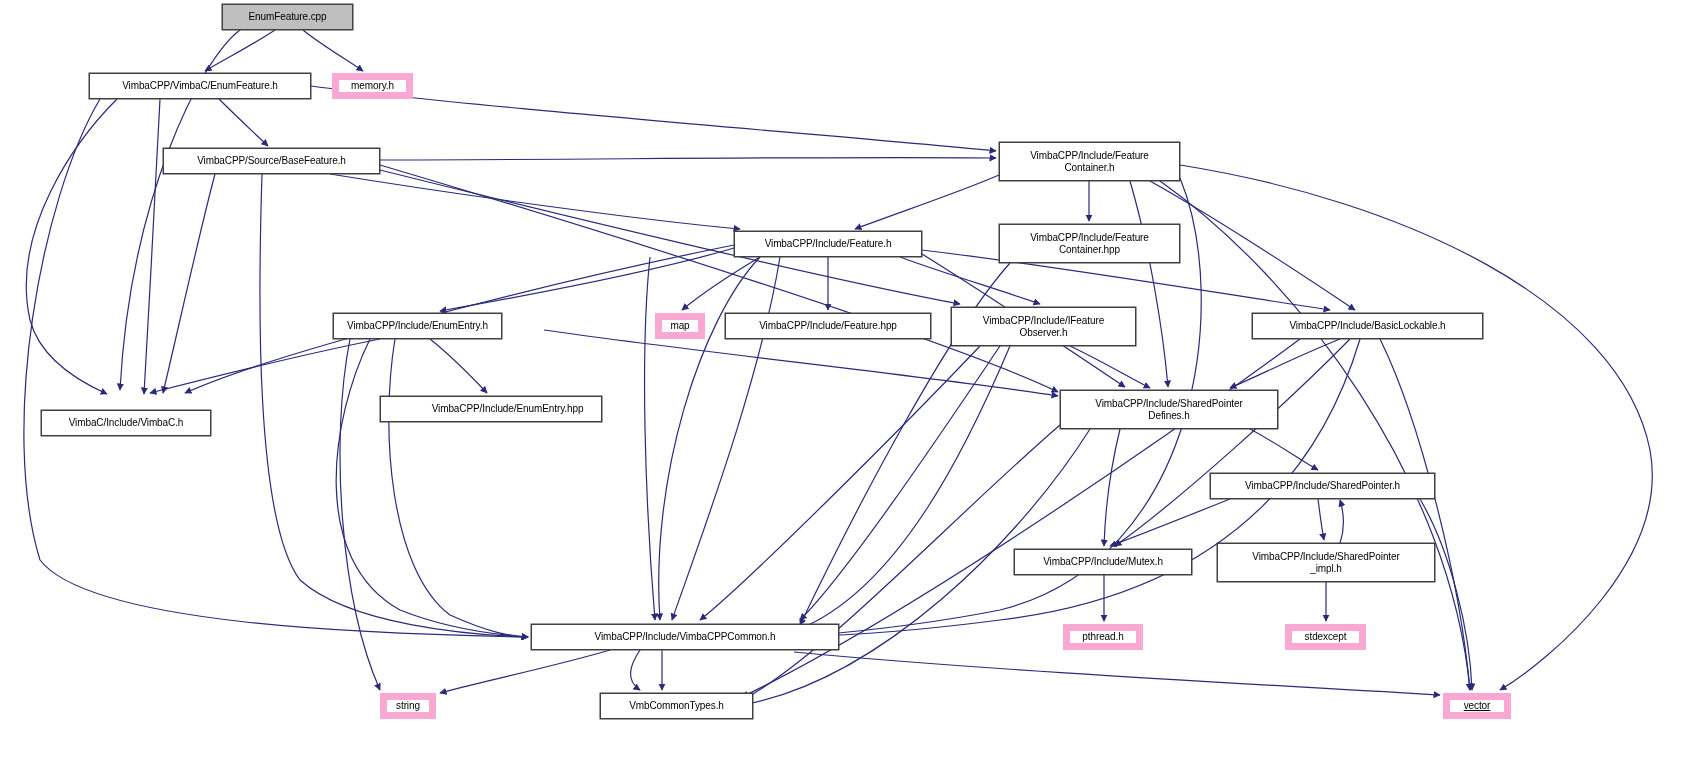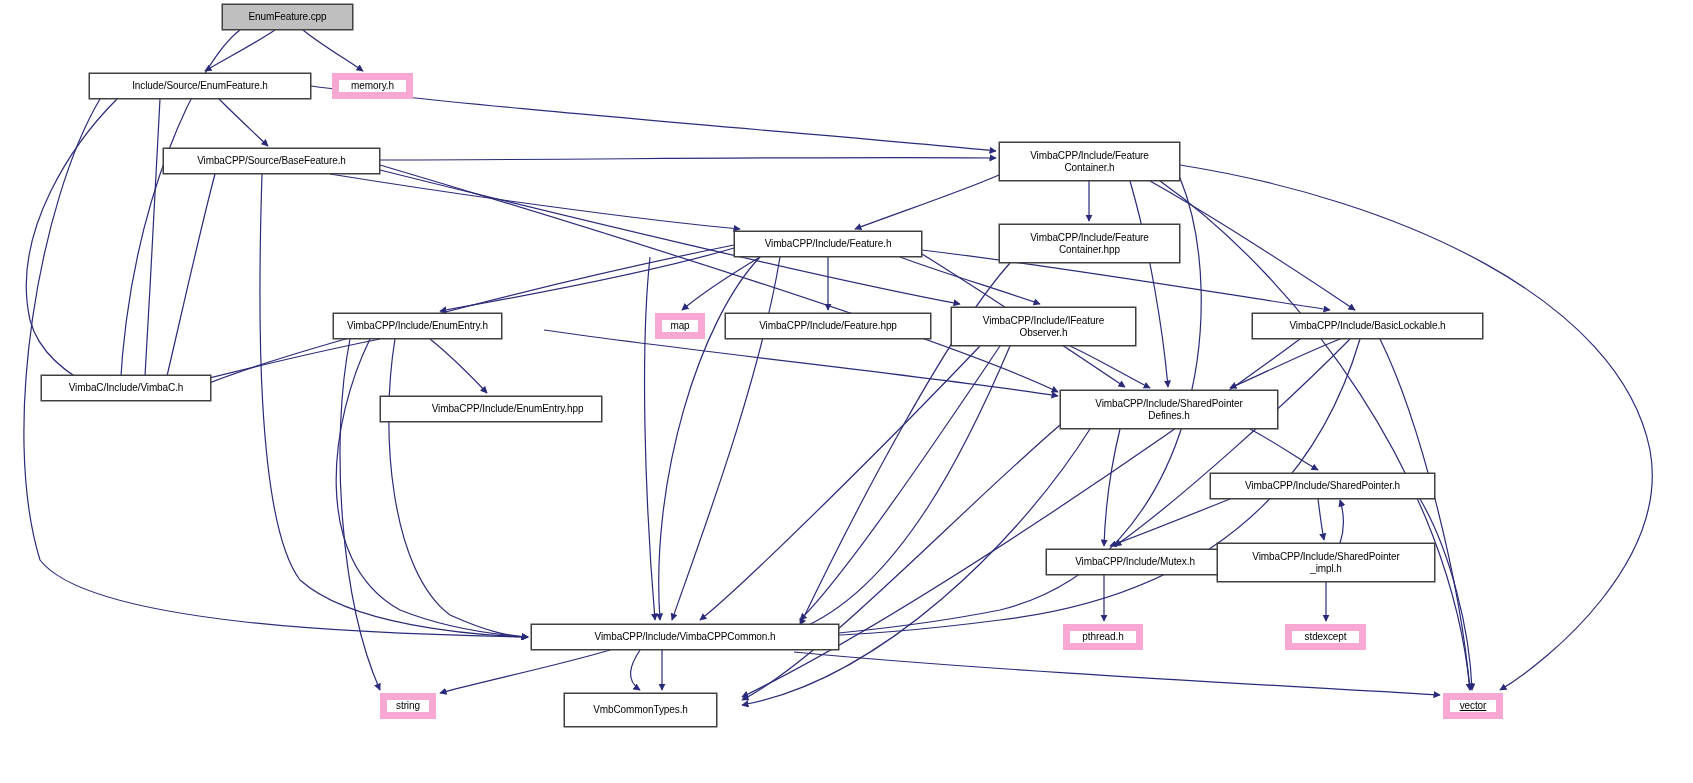--- a/index.html
+++ b/index.html
@@ -128,43 +128,43 @@
         <path d="M 1160,181 C 1300,280 1450,480 1470,690" fill="none" stroke="#2a2a7a" stroke-width="1.2" marker-end="url(#arrow)"></path>
         <path d="M 240,30 C 200,60 130,200 120,390" fill="none" stroke="#2a2a7a" stroke-width="1.2" marker-end="url(#arrow)"></path>
         <path d="M 380,165 C 600,230 950,340 1058,392" fill="none" stroke="#2a2a7a" stroke-width="1.2" marker-end="url(#arrow)"></path>
         <path d="M 780,257 C 760,380 700,540 672,620" fill="none" stroke="#2a2a7a" stroke-width="1.2" marker-end="url(#arrow)"></path>
         <path d="M 1010,263 C 950,330 860,500 800,625" fill="none" stroke="#2a2a7a" stroke-width="1.2" marker-end="url(#arrow)"></path>
       </g>
   </svg>
 
   <div id="nodes">
       <div class="node root" style="left: 222px; top: 4px; width: 131px; height: 26px;"><span class="node-label">EnumFeature.cpp</span></div>
-      <div class="node solid" style="left: 89px; top: 73px; width: 222px; height: 26px;"><span class="node-label">Include/Source/EnumFeature.h</span></div>
+      <div class="node solid" style="left: 89px; top: 73px; width: 222px; height: 26px;"><span class="node-label">VimbaCPP/VimbaC/EnumFeature.h</span></div>
       <div class="node sys" style="left: 332px; top: 73px; width: 81px; height: 26px;"><span class="node-label">memory.h</span></div>
       <div class="node solid" style="left: 163px; top: 148px; width: 217px; height: 26px;"><span class="node-label">VimbaCPP/Source/BaseFeature.h</span></div>
       <div class="node solid" style="left: 999px; top: 142px; width: 181px; height: 39px;"><span class="node-label">VimbaCPP/Include/Feature
 Container.h</span></div>
       <div class="node solid" style="left: 999px; top: 224px; width: 181px; height: 39px;"><span class="node-label">VimbaCPP/Include/Feature
 Container.hpp</span></div>
       <div class="node solid" style="left: 734px; top: 231px; width: 188px; height: 26px;"><span class="node-label">VimbaCPP/Include/Feature.h</span></div>
       <div class="node solid" style="left: 333px; top: 313px; width: 169px; height: 26px;"><span class="node-label">VimbaCPP/Include/EnumEntry.h</span></div>
       <div class="node sys" style="left: 655px; top: 313px; width: 50px; height: 26px;"><span class="node-label">map</span></div>
       <div class="node solid" style="left: 725px; top: 313px; width: 206px; height: 26px;"><span class="node-label">VimbaCPP/Include/Feature.hpp</span></div>
       <div class="node solid" style="left: 951px; top: 307px; width: 185px; height: 39px;"><span class="node-label">VimbaCPP/Include/IFeature
 Observer.h</span></div>
       <div class="node solid" style="left: 1252px; top: 313px; width: 231px; height: 26px;"><span class="node-label">VimbaCPP/Include/BasicLockable.h</span></div>
-      <div class="node solid" style="left: 41px; top: 375px; width: 170px; height: 26px;"><span class="node-label">VimbaC/Include/VimbaC.h</span></div>
+      <div class="node solid" style="left: 41px; top: 410px; width: 170px; height: 26px;"><span class="node-label">VimbaC/Include/VimbaC.h</span></div>
       <div class="node solid" style="left: 380px; top: 396px; width: 222px; height: 26px; padding-left: 36px;"><span class="node-label">VimbaCPP/Include/EnumEntry.hpp</span></div>
       <div class="node solid" style="left: 1060px; top: 390px; width: 218px; height: 39px;"><span class="node-label">VimbaCPP/Include/SharedPointer
 Defines.h</span></div>
       <div class="node solid" style="left: 1210px; top: 473px; width: 225px; height: 26px;"><span class="node-label">VimbaCPP/Include/SharedPointer.h</span></div>
-      <div class="node solid" style="left: 1014px; top: 549px; width: 178px; height: 26px; margin-left: 32px;"><span class="node-label">VimbaCPP/Include/Mutex.h</span></div>
+      <div class="node solid" style="left: 1014px; top: 549px; width: 178px; height: 26px;"><span class="node-label">VimbaCPP/Include/Mutex.h</span></div>
       <div class="node solid" style="left: 1217px; top: 543px; width: 218px; height: 39px;"><span class="node-label">VimbaCPP/Include/SharedPointer
 _impl.h</span></div>
       <div class="node sys" style="left: 1063px; top: 624px; width: 80px; height: 26px;"><span class="node-label">pthread.h</span></div>
       <div class="node sys" style="left: 1285px; top: 624px; width: 81px; height: 26px;"><span class="node-label">stdexcept</span></div>
       <div class="node solid" style="left: 531px; top: 624px; width: 308px; height: 26px;"><span class="node-label">VimbaCPP/Include/VimbaCPPCommon.h</span></div>
       <div class="node sys" style="left: 380px; top: 693px; width: 56px; height: 26px;"><span class="node-label">string</span></div>
-      <div class="node solid" style="left: 564px; top: 693px; width: 153px; height: 34px;"><span class="node-label">VmbCommonTypes.h</span></div>
-      <div class="node sys" style="left: 1443px; top: 693px; width: 60px; height: 26px; text-decoration: underline;"><span class="node-label">vector</span></div>
+      <div class="node solid" style="left: 600px; top: 693px; width: 153px; height: 26px;"><span class="node-label">VmbCommonTypes.h</span></div>
+      <div class="node sys" style="left: 1443px; top: 693px; width: 68px; height: 26px; text-decoration: underline;"><span class="node-label">vector</span></div>
     </div>
 
 </div>
 
 </body></html>

